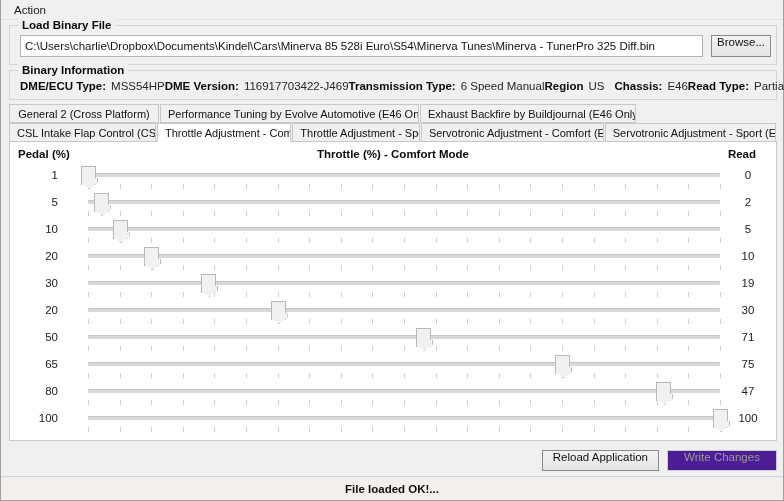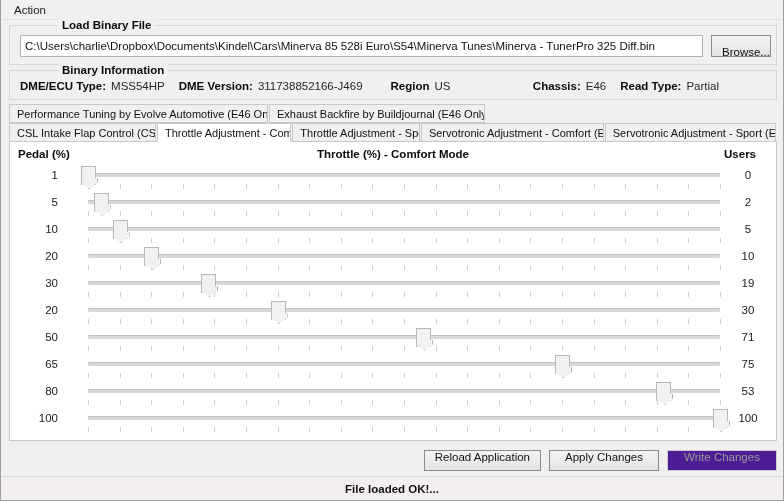--- a/index.html
+++ b/index.html
@@ -44,21 +44,20 @@
   }
   .groupbox > .gb-title {
     position: absolute;
     top: -7px; left: 8px;
     background: #f0f0f0;
     padding: 0 4px;
     font-weight: bold;
     font-size: 11.5px;
     color: #0b0b0b;
     white-space: nowrap;
-    margin-left: 40px;
   }
 
   #gb-load { left: 8px; top: 25px; width: 768px; height: 40px; }
   #gb-info { left: 8px; top: 70px; width: 768px; height: 30px; }
 
   
   .file-input {
     position: absolute;
     left: 10px; top: 9px;
     width: 683px; height: 22px;
@@ -73,21 +72,21 @@
     font-family: "Liberation Sans", sans-serif;
   }
   .btn {
     background: linear-gradient(#f3f3f3, #e4e4e4);
     border: 1px solid #8a8a8a;
     font-size: 11.5px;
     color: #111;
     font-family: "Liberation Sans", sans-serif;
     text-align: center;
     cursor: default;
-    padding: 10px;
+    padding: 0;
   }
   .btn.disabled {
     color: #9a9a9a;
     border-color: #cccccc;
     background: #4c1d95;
   }
   #browse-btn {
     position: absolute;
     left: 701px; top: 9px;
     width: 60px; height: 22px;
@@ -281,57 +280,62 @@
   <div class="groupbox" id="gb-info">
     <div class="gb-title">Binary Information</div>
     <div class="info-row">
       <div class="info-pair">
         <span class="info-lbl">DME/ECU Type:</span>
         <span class="info-val">MSS54HP</span>
       </div>
       <div class="sp-sm"></div>
       <div class="info-pair">
         <span class="info-lbl">DME Version:</span>
-        <span class="info-val">311738852166-J469</span>
+        <span class="info-val">116917703422-J469</span>
       </div>
       <div class="sp-sm"></div>
+      <div class="info-pair">
+        <span class="info-lbl">Transmission Type:</span>
+        <span class="info-val">6 Speed Manual</span>
+      </div>
       <div class="sp-sm"></div>
       <div class="info-pair">
         <span class="info-lbl">Region</span>
         <span class="info-val">US</span>
       </div>
       <div class="sp-lg"></div>
       <div class="info-pair">
         <span class="info-lbl">Chassis:</span>
         <span class="info-val">E46</span>
       </div>
       <div class="sp-sm"></div>
       <div class="info-pair">
         <span class="info-lbl">Read Type:</span>
         <span class="info-val">Partial</span>
       </div>
     </div>
   </div>
 
   <div class="tabstrip" id="tabrow1">
+      <div class="tab" style="width: 150px;">General 2 (Cross Platform)</div>
       <div class="tab" style="width: 259px;">Performance Tuning by Evolve Automotive (E46 Only)</div>
       <div class="tab" style="width: 216px;">Exhaust Backfire by Buildjournal (E46 Only)</div>
     </div>
   <div class="tabstrip" id="tabrow2">
       <div class="tab" style="width: 151px;">CSL Intake Flap Control (CSL Only)</div>
       <div class="tab selected" style="width: 138px;">Throttle Adjustment - Comfort</div>
       <div class="tab" style="width: 131px;">Throttle Adjustment - Sport</div>
       <div class="tab" style="width: 188px;">Servotronic Adjustment - Comfort (E39 Only)</div>
       <div class="tab" style="width: 176px;">Servotronic Adjustment - Sport (E39 Only)</div>
     </div>
 
   <div id="tabpage">
     <div class="col-head" id="head-pedal">Pedal (%)</div>
     <div class="col-head" id="head-throttle">Throttle (%) - Comfort Mode</div>
-    <div class="col-head" id="head-value">Users</div>
+    <div class="col-head" id="head-value">Read</div>
     <div class="rows" id="slider-rows">
         <div class="srow">
           <div class="pedal-lbl">1</div>
           <div class="slider">
             <div class="track"></div>
             <div class="thumb" style="left: 8px;"></div>
             <div class="ticks">
               <div class="tick" style="left: 0px;"></div>
               <div class="tick" style="left: 31.6px;"></div>
               <div class="tick" style="left: 63.2px;"></div>
@@ -596,21 +600,21 @@
               <div class="tick" style="left: 410.8px;"></div>
               <div class="tick" style="left: 442.4px;"></div>
               <div class="tick" style="left: 474px;"></div>
               <div class="tick" style="left: 505.6px;"></div>
               <div class="tick" style="left: 537.2px;"></div>
               <div class="tick" style="left: 568.8px;"></div>
               <div class="tick" style="left: 600.4px;"></div>
               <div class="tick" style="left: 632px;"></div>
             </div>
           </div>
-          <div class="value-lbl">53</div>
+          <div class="value-lbl">47</div>
         </div>
         <div class="srow">
           <div class="pedal-lbl">100</div>
           <div class="slider">
             <div class="track"></div>
             <div class="thumb" style="left: 640px;"></div>
             <div class="ticks">
               <div class="tick" style="left: 0px;"></div>
               <div class="tick" style="left: 31.6px;"></div>
               <div class="tick" style="left: 63.2px;"></div>
@@ -634,21 +638,20 @@
               <div class="tick" style="left: 632px;"></div>
             </div>
           </div>
           <div class="value-lbl">100</div>
         </div>
       </div>
   </div>
 
   <div id="btnbar">
     <div class="btn">Reload Application</div>
-    <div class="btn">Apply Changes</div>
     <div class="btn disabled">Write Changes</div>
   </div>
 
   <div id="statusbar">
     <div class="status-text">File loaded OK!...</div>
   </div>
 
 </div>
 
 </body></html>

